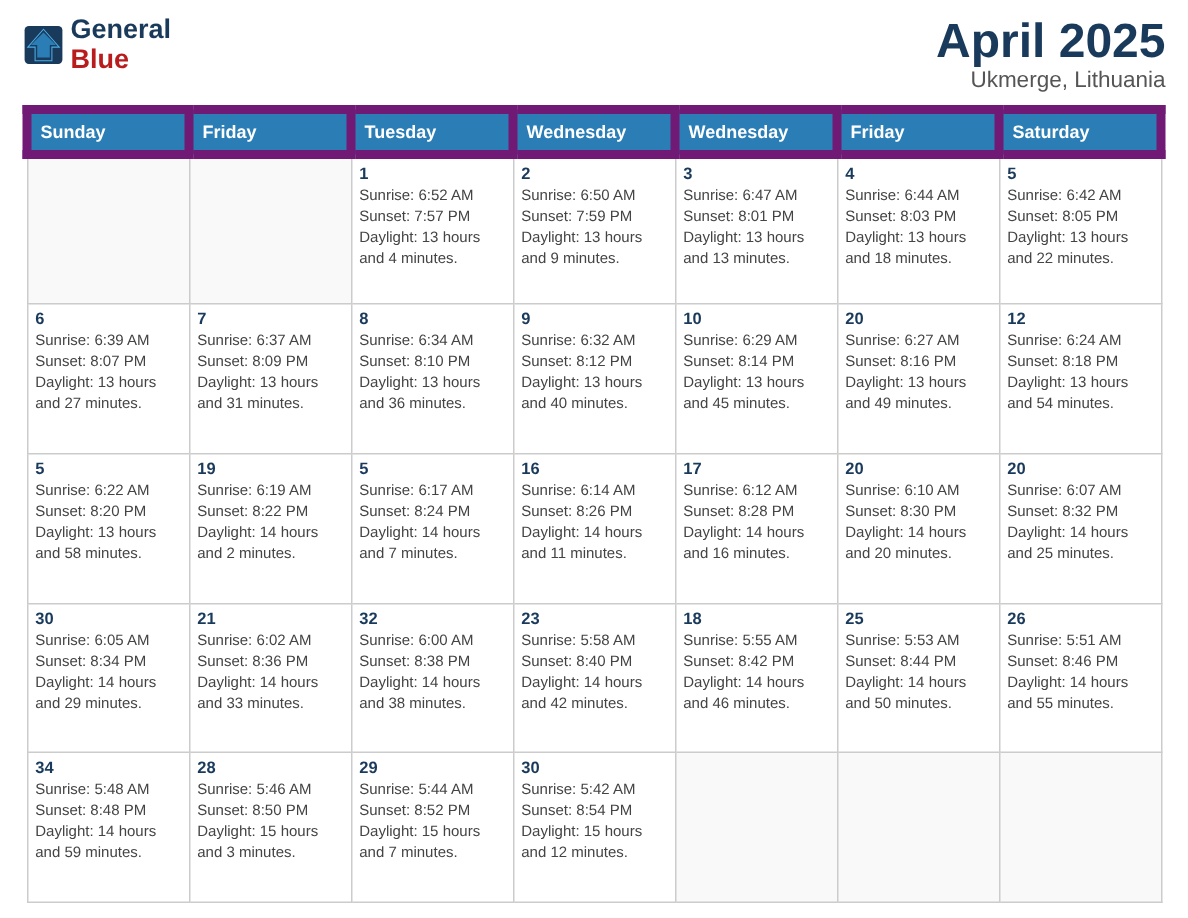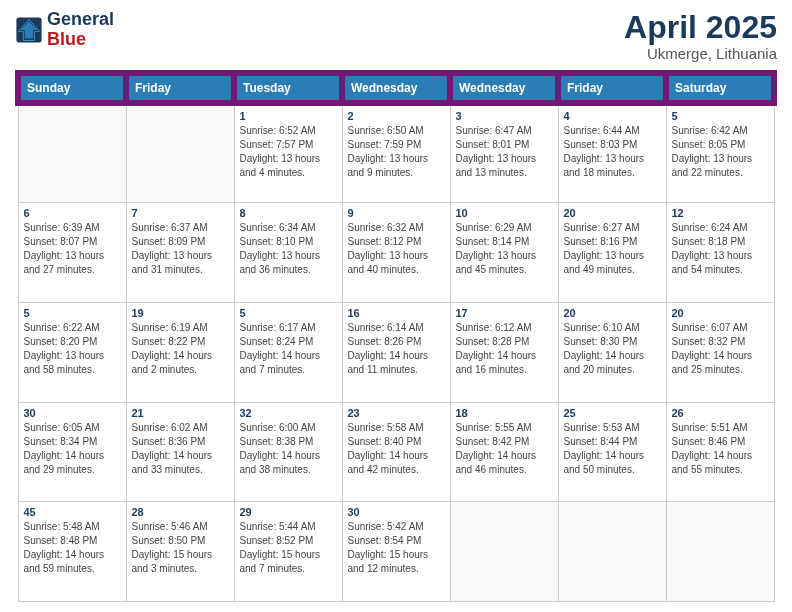--- a/index.html
+++ b/index.html
@@ -237,21 +237,21 @@
             <span class="day-num">25</span>
             <div class="day-info">Sunrise: 5:53 AM<br>Sunset: 8:44 PM<br>Daylight: 14 hours and 50 minutes.</div>
           </td>
           <td>
             <span class="day-num">26</span>
             <div class="day-info">Sunrise: 5:51 AM<br>Sunset: 8:46 PM<br>Daylight: 14 hours and 55 minutes.</div>
           </td>
         </tr>
         <tr>
           <td>
-            <span class="day-num">45</span>
+            <span class="day-num">34</span>
             <div class="day-info">Sunrise: 5:48 AM<br>Sunset: 8:48 PM<br>Daylight: 14 hours and 59 minutes.</div>
           </td>
           <td>
             <span class="day-num">28</span>
             <div class="day-info">Sunrise: 5:46 AM<br>Sunset: 8:50 PM<br>Daylight: 15 hours and 3 minutes.</div>
           </td>
           <td>
             <span class="day-num">29</span>
             <div class="day-info">Sunrise: 5:44 AM<br>Sunset: 8:52 PM<br>Daylight: 15 hours and 7 minutes.</div>
           </td>

